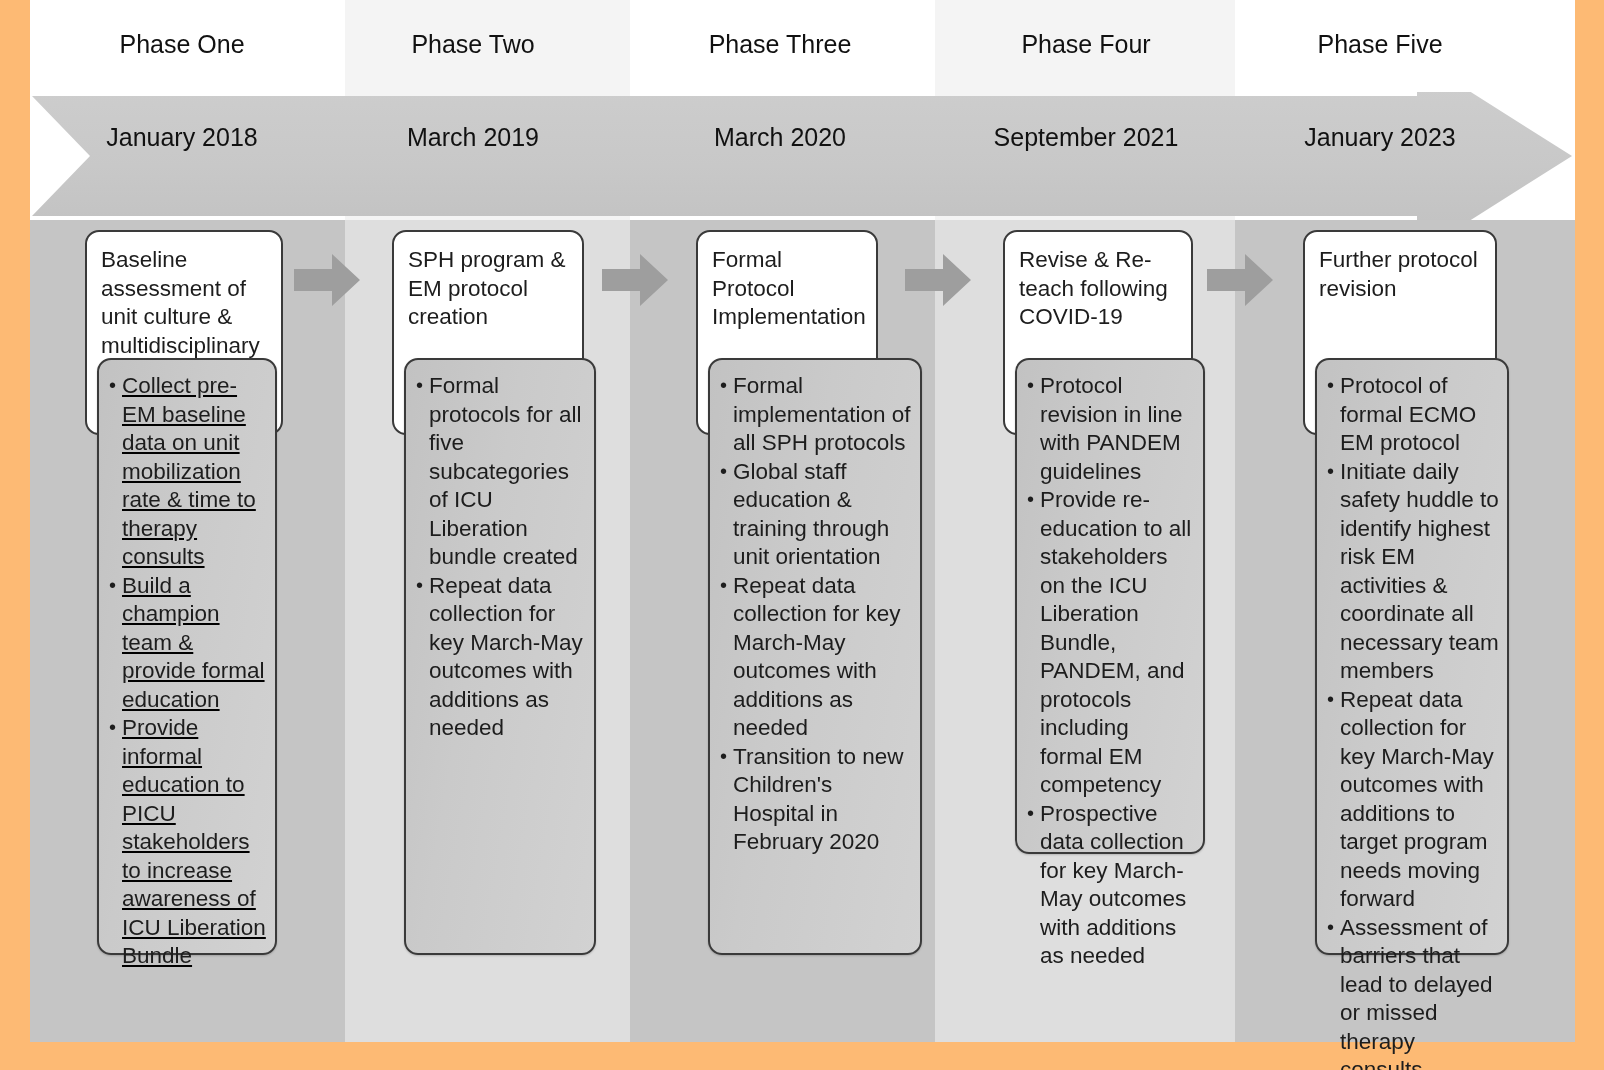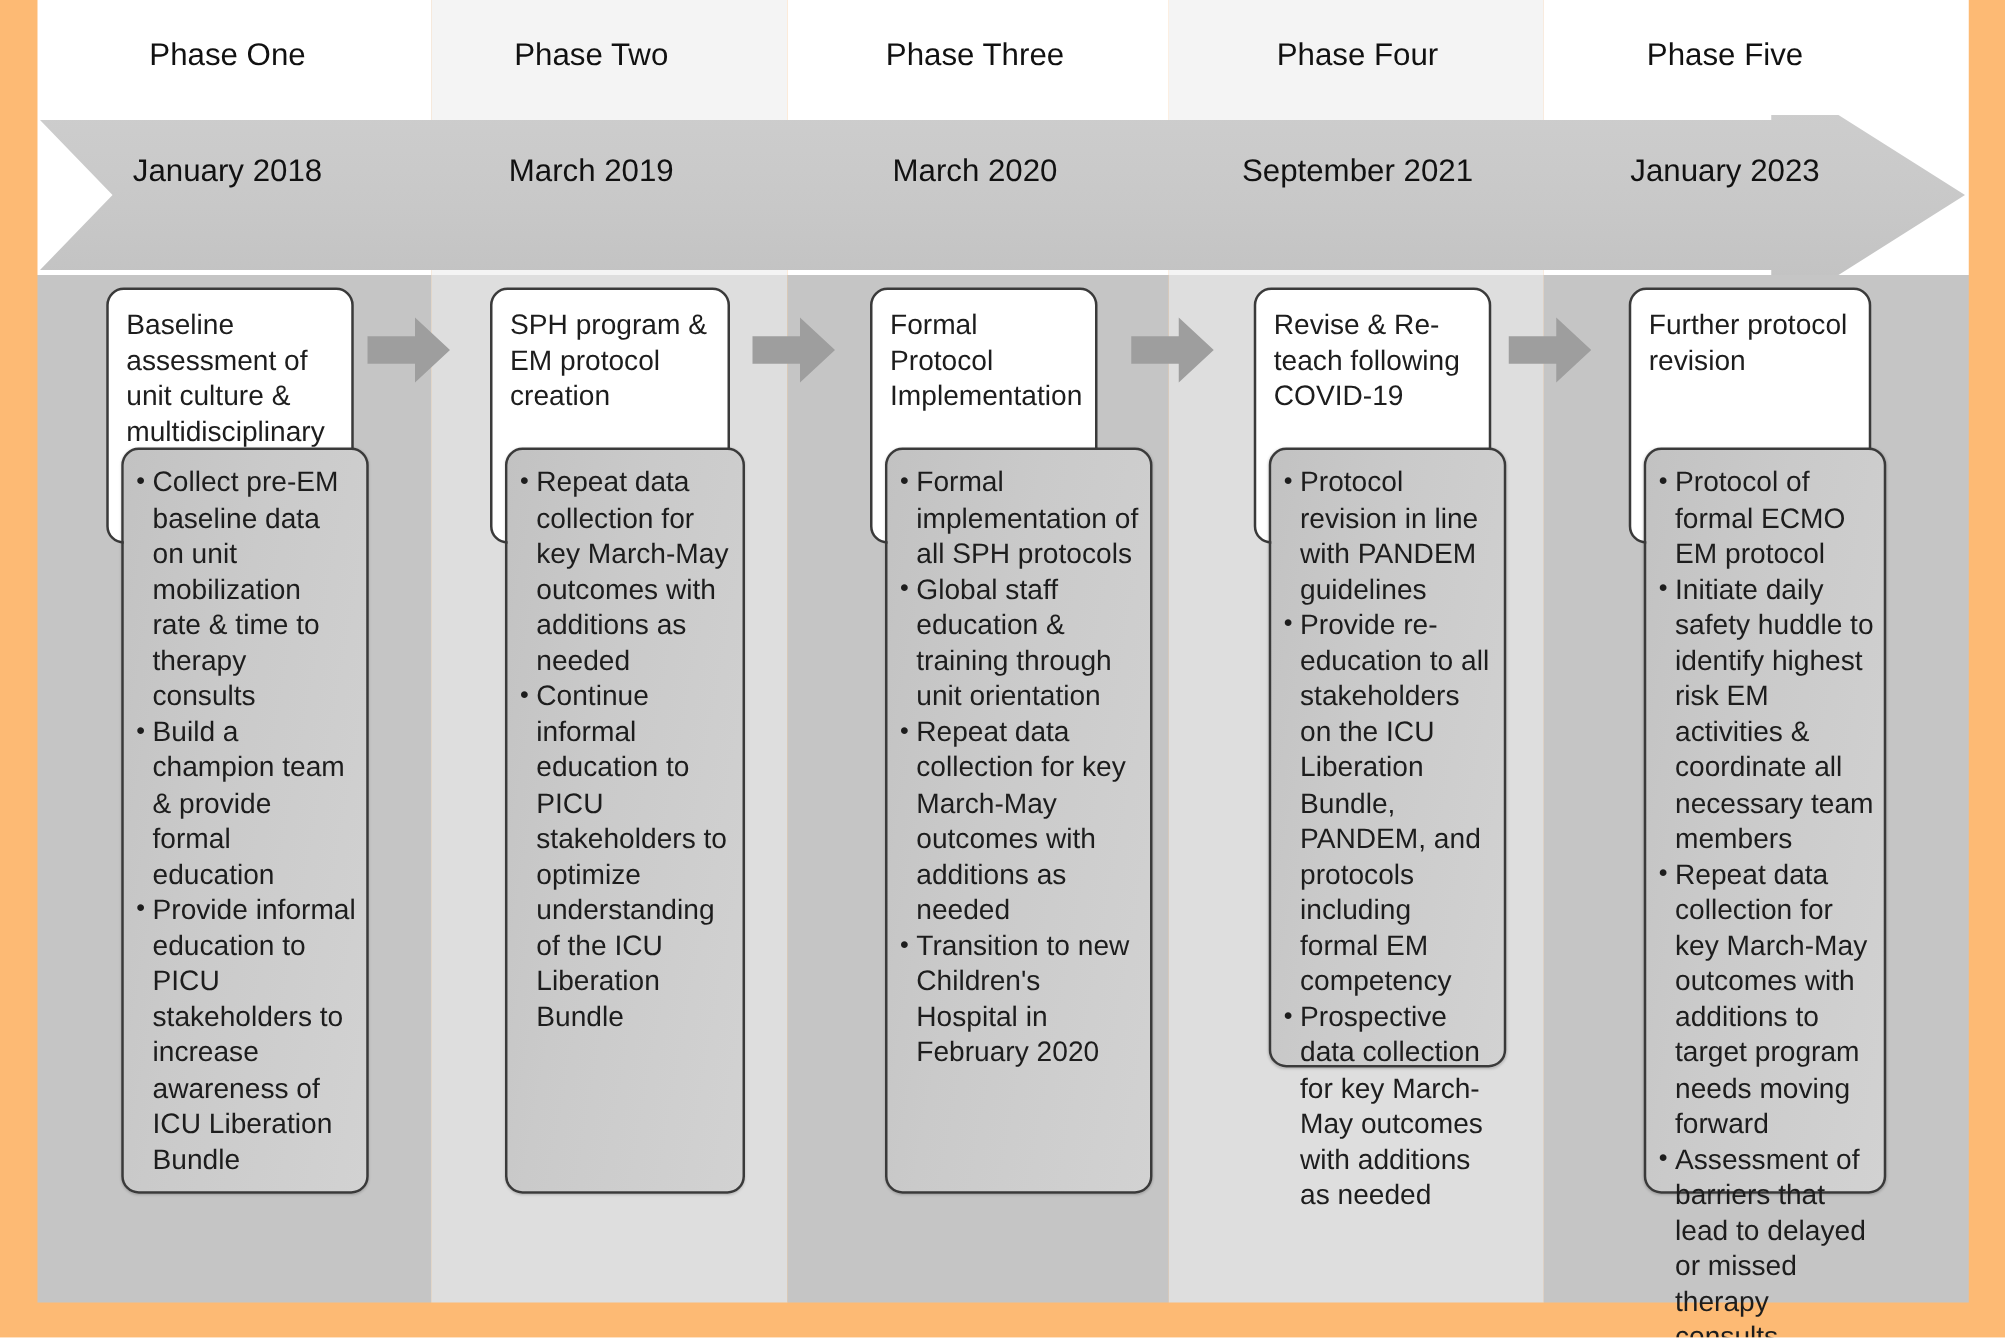--- a/index.html
+++ b/index.html
@@ -199,36 +199,36 @@
           <path d="M2,17 L40,17 L40,2 L68,28 L40,54 L40,39 L2,39 Z" fill="#9e9e9e"></path>
         </svg>
       </div>
     </div>
 
   <div id="phases-layer">
       <div class="phase-col" style="left: 85px; width: 210px; height: 725px;">
         <div class="title-box" style="width: 198px; height: 205px;">
           <span class="title-text">Baseline assessment of unit culture &amp; multidisciplinary team creation</span>
         </div>
-        <div class="body-box" style="left: 12px; top: 128px; width: 198px; height: 597px;">
+        <div class="body-box" style="left: 12px; top: 128px; width: 180px; height: 597px; text-decoration: underline;">
           <ul>
             <li>Collect pre-EM baseline data on unit mobilization rate &amp; time to therapy consults</li>
             <li>Build a champion team &amp; provide formal education</li>
             <li>Provide informal education to PICU stakeholders to increase awareness of ICU Liberation Bundle</li>
           </ul>
         </div>
       </div>
       <div class="phase-col" style="left: 392px; width: 204px; height: 725px;">
         <div class="title-box" style="width: 192px; height: 205px;">
           <span class="title-text">SPH program &amp; EM protocol creation</span>
         </div>
         <div class="body-box" style="left: 12px; top: 128px; width: 192px; height: 597px;">
           <ul>
+            <li>Formal protocols for all five subcategories of ICU Liberation bundle created</li>
             <li>Repeat data collection for key March-May outcomes with additions as needed</li>
-            <li>Continue informal education to PICU stakeholders to optimize understanding of the ICU Liberation Bundle</li>
           </ul>
         </div>
       </div>
       <div class="phase-col" style="left: 696px; width: 194px; height: 725px;">
         <div class="title-box" style="width: 182px; height: 205px;">
           <span class="title-text">Formal Protocol Implementation</span>
         </div>
         <div class="body-box" style="left: 12px; top: 128px; width: 214px; height: 597px;">
           <ul>
             <li>Formal implementation of all SPH protocols</li>

